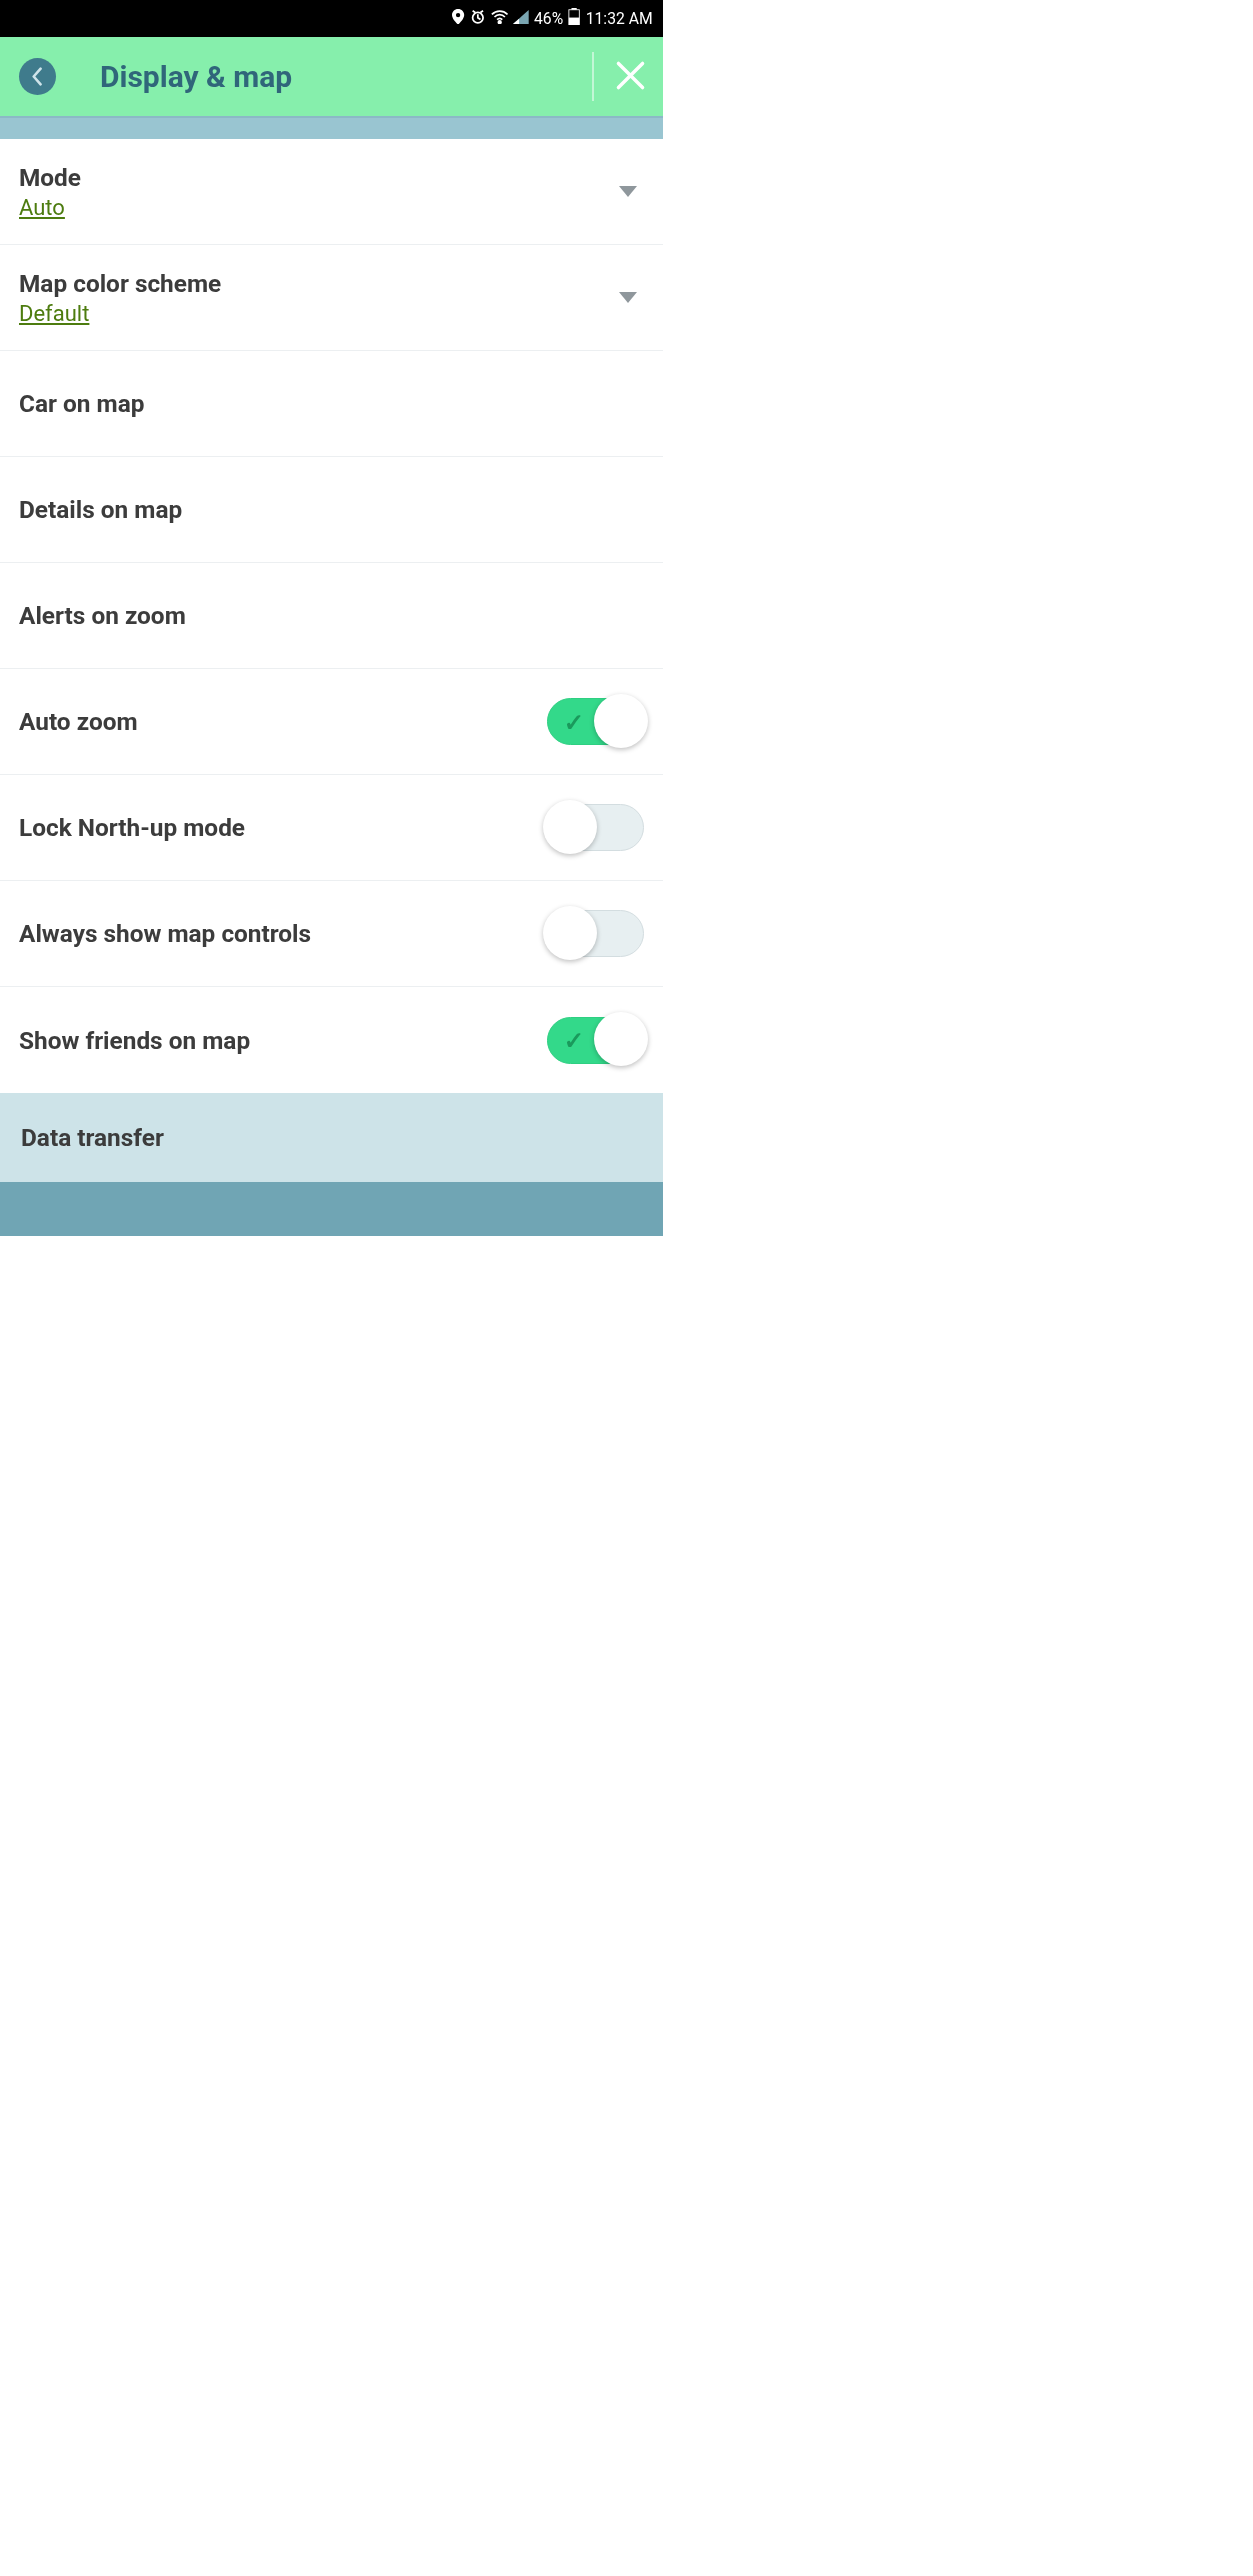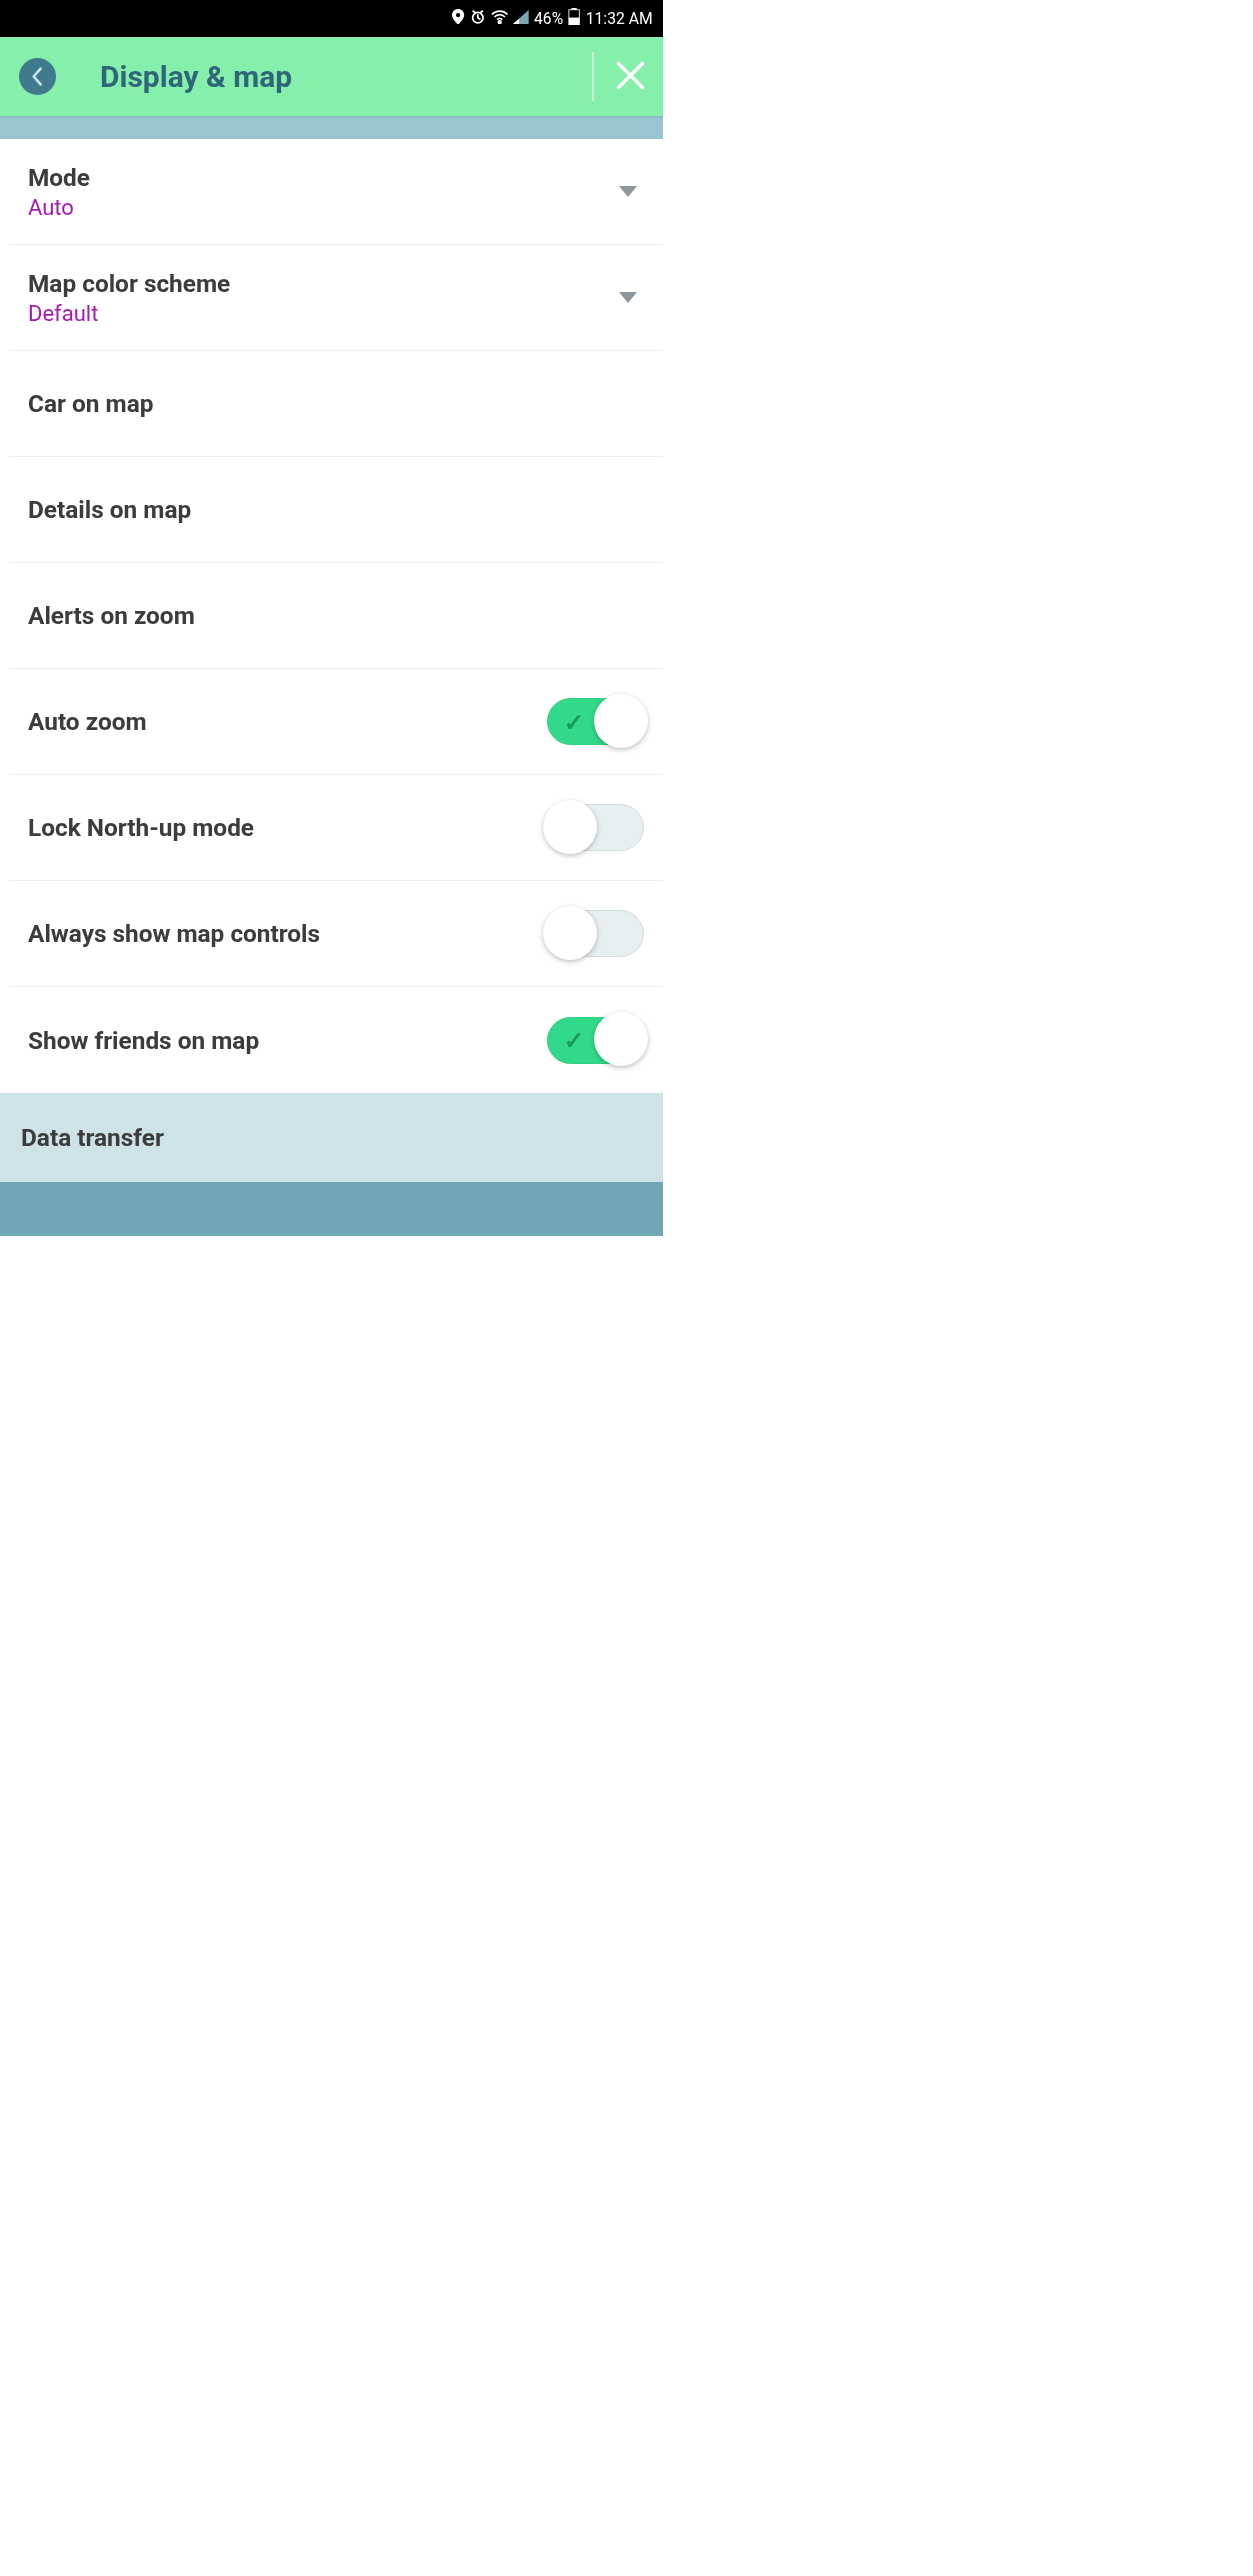--- a/index.html
+++ b/index.html
@@ -54,40 +54,41 @@
     height: 49px;
     background: rgba(255,255,255,0.5);
     margin-right: 21px;
   }
   .close-btn svg { width: 31px; height: 31px; }
 
   
   .gap { height: 21px; background: #99c5d1; }
 
   
-  .list { background: #fff; margin-left: 9px; }
+  .list { background: #fff; }
   .row {
     display: flex;
     align-items: center;
     min-height: 106px;
     padding: 21px 19px;
     border-bottom: 0.9px solid #eceff1;
   }
   .row:last-child { border-bottom: none; }
   .row .texts { flex: 1; }
   .row .label {
     font-size: 24.4px;
     font-weight: 700;
     color: #3c3c3c;
   }
   .row .value {
     font-size: 22px;
-    color: #a21caf;
+    color: #4d7c0f;
     margin-top: 3.5px;
     font-weight: 400;
+    text-decoration: underline;
   }
   .chev {
     width: 0; height: 0;
     border-left: 9.6px solid transparent;
     border-right: 9.6px solid transparent;
     border-top: 11.3px solid #8f979c;
     margin-right: 7px;
   }
 
   

